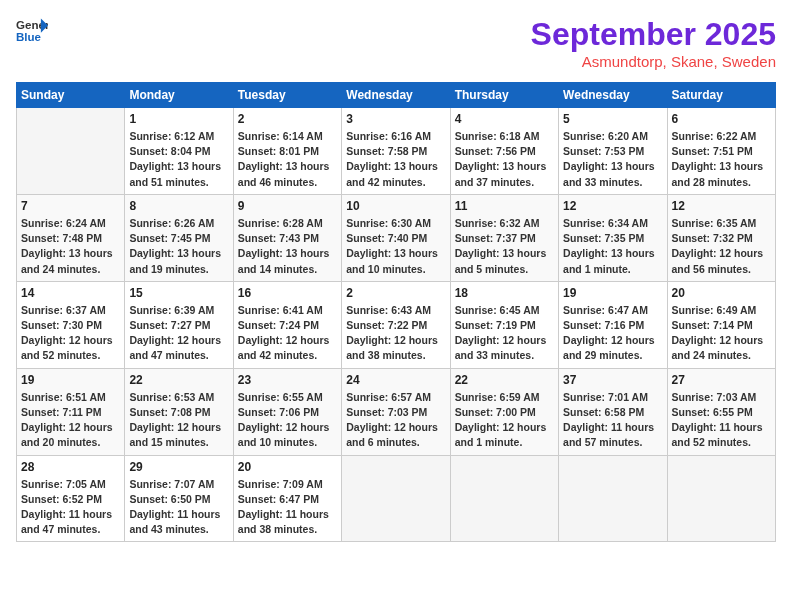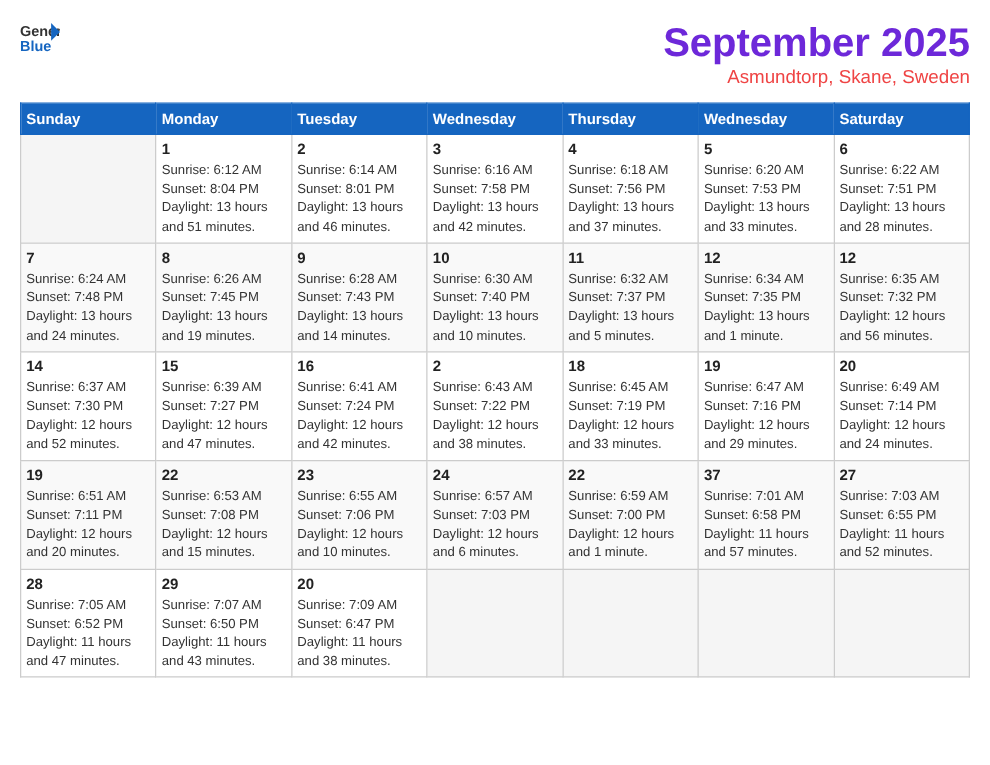--- a/index.html
+++ b/index.html
@@ -60,20 +60,21 @@
     .day-num {
       font-weight: bold;
       font-size: 12px;
       margin-bottom: 3px;
       color: #222;
     }
     .day-info {
       font-size: 10.5px;
       color: #333;
       line-height: 1.45;
+      font-weight: bold;
     }
     tr td { background: #fff; }
     tr:nth-child(even) td { background: #f9f9f9; }
     td.empty { background: #f5f5f5; }
   </style>
 </head>
 <body>
 
 <div class="header">
   <div class="logo">

